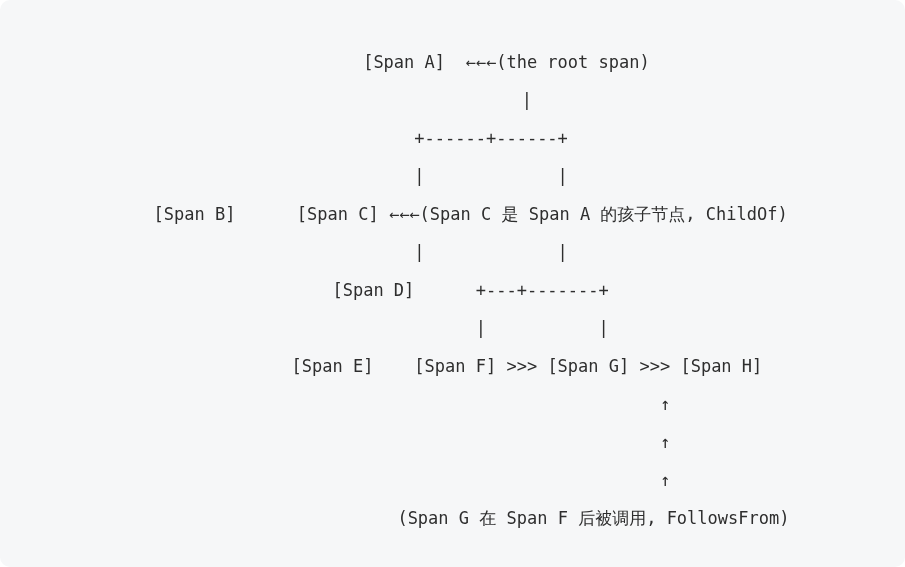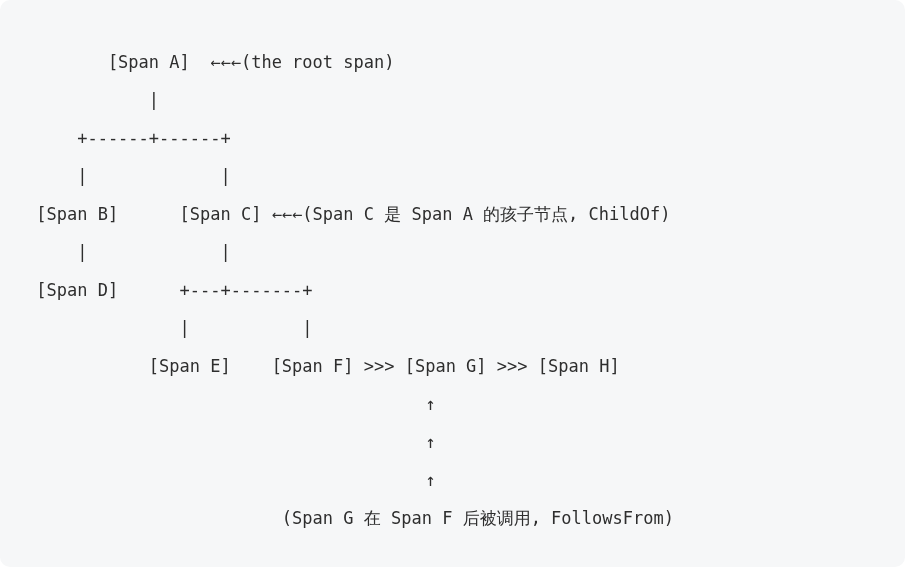--- a/index.html
+++ b/index.html
@@ -25,20 +25,21 @@
   }
   .ascii {
     margin: 0;
     padding: 43px 0 0 26px;
     font-family: "DejaVu Sans Mono", "Liberation Mono", monospace;
     font-size: 17px;
     line-height: 38px;
     color: var(--text);
     white-space: pre;
     tab-size: 4;
+    text-align: center;
   }
 </style>
 </head>
 <body>
 
 <div class="panel">
   <pre class="ascii">        [Span A]  ←←←(the root span)
             |
      +------+------+
      |             |

